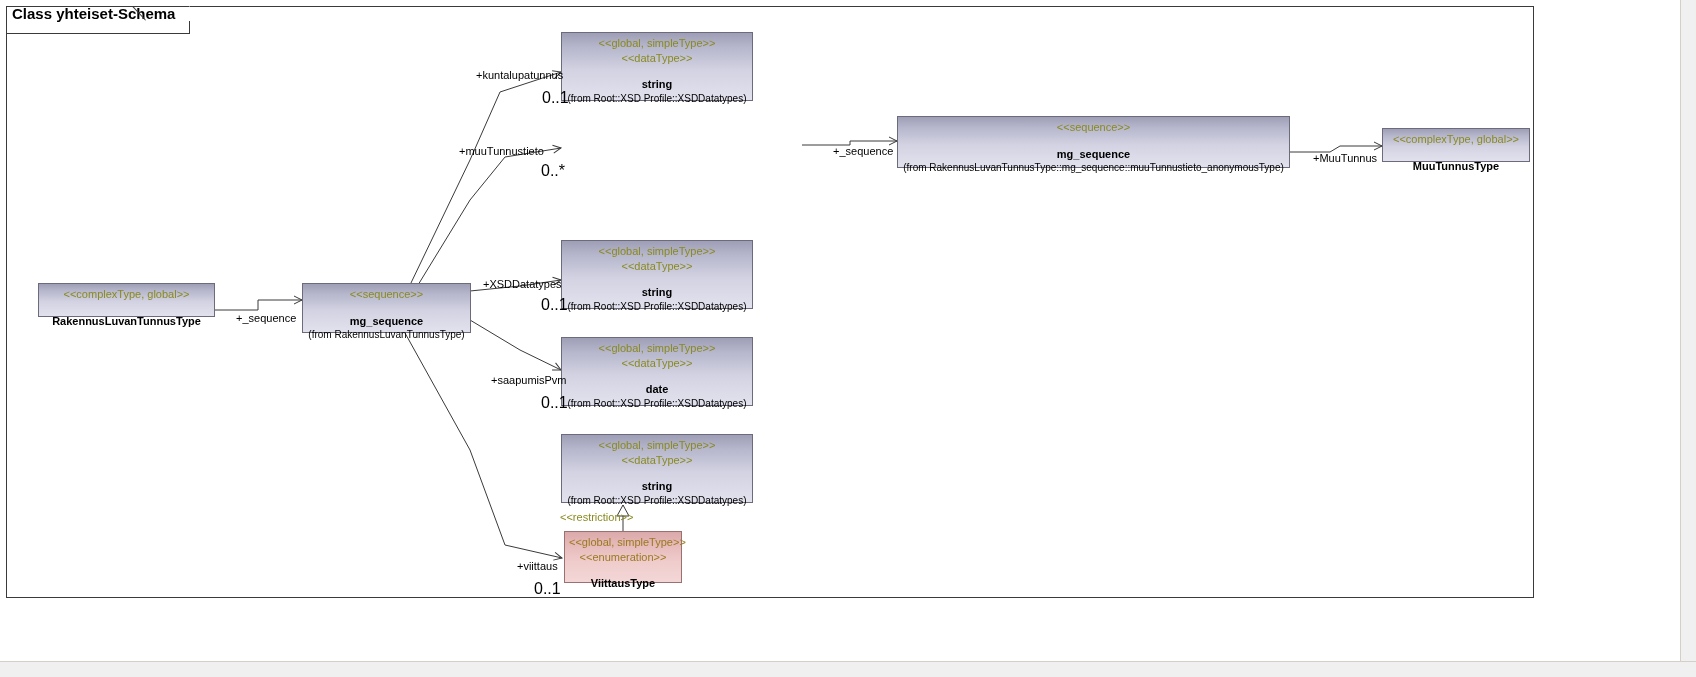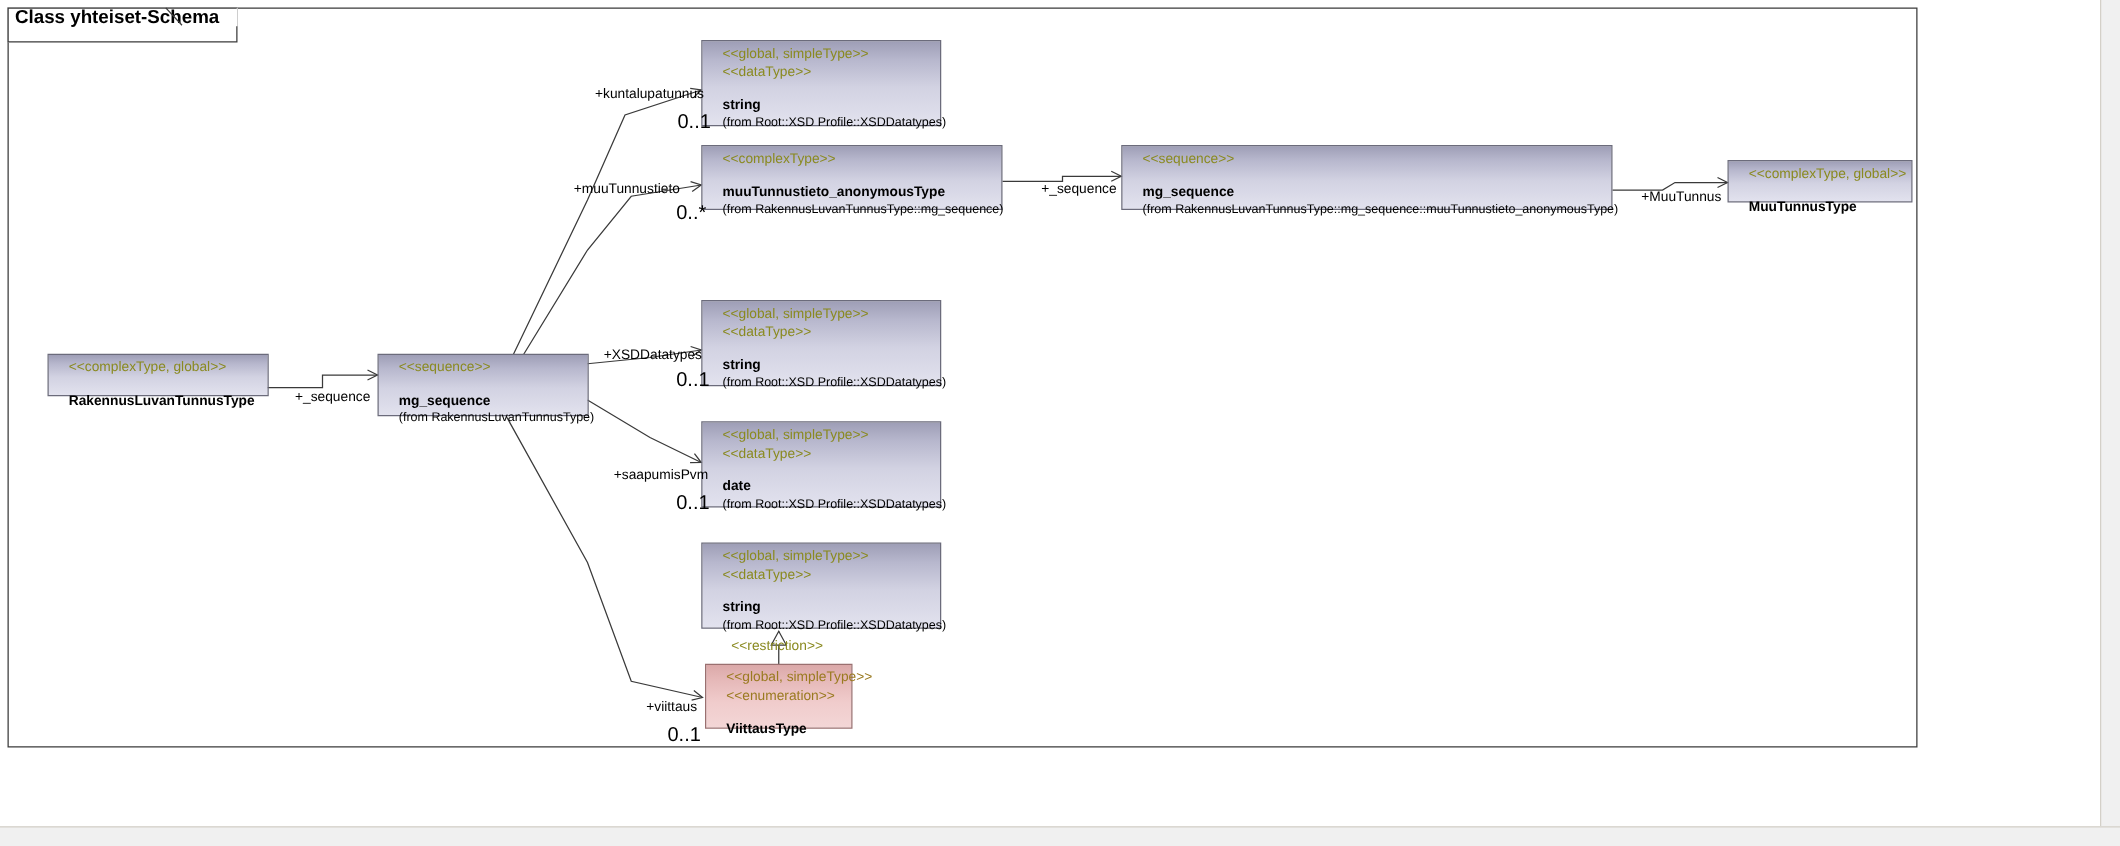--- a/index.html
+++ b/index.html
@@ -83,22 +83,22 @@
     border-top: 1px solid #d4d0c8;
     box-sizing: border-box;
   }
 
   
   .uml-box {
     position: absolute;
     box-sizing: border-box;
     border: 1px solid #6b6b7b;
     background: linear-gradient(to bottom, #9e9eb6 0%, #b7b7cd 22%, #d2d2e2 55%, #e2e2ee 100%);
-    text-align: left;
-    padding: 3px 4px 3px 16px;
+    text-align: center;
+    padding: 3px 4px 3px 4px;
     line-height: 1.32;
     color: #000000;
     z-index: 3;
   }
   .uml-box.pink {
     border: 1px solid #9a7070;
     background: linear-gradient(to bottom, #dba9a9 0%, #e6b9b9 25%, #f0cccc 60%, #f3d6d6 100%);
   }
   .stereo {
     font-size: 11px;
@@ -190,25 +190,20 @@
     <div class="cfrom">(from RakennusLuvanTunnusType)</div>
   </div>
 
   <div class="uml-box" style="left:561px; top:32px; width:192px; height:69px;">
     <div class="stereo">&lt;&lt;global, simpleType&gt;&gt;</div>
     <div class="stereo">&lt;&lt;dataType&gt;&gt;</div>
     <div class="cname">string</div>
     <div class="cfrom">(from Root::XSD Profile::XSDDatatypes)</div>
   </div>
 
-  <div class="uml-box" style="left:561px; top:116px; width:241px; height:52px;">
-    <div class="stereo">&lt;&lt;complexType&gt;&gt;</div>
-    <div class="cname">muuTunnustieto_anonymousType</div>
-    <div class="cfrom">(from RakennusLuvanTunnusType::mg_sequence)</div>
-  </div>
 
   <div class="uml-box" style="left:897px; top:116px; width:393px; height:52px;">
     <div class="stereo">&lt;&lt;sequence&gt;&gt;</div>
     <div class="cname">mg_sequence</div>
     <div class="cfrom">(from RakennusLuvanTunnusType::mg_sequence::muuTunnustieto_anonymousType)</div>
   </div>
 
   <div class="uml-box" style="left:1382px; top:128px; width:148px; height:34px;">
     <div class="stereo">&lt;&lt;complexType, global&gt;&gt;</div>
     <div class="cname">MuuTunnusType</div>
@@ -255,19 +250,19 @@
 
   <div class="conn-label" style="left:483px; top:278px;">+XSDDatatypes</div>
   <div class="conn-label mult" style="left:541px; top:296px;">0..1</div>
 
   <div class="conn-label" style="left:491px; top:374px;">+saapumisPvm</div>
   <div class="conn-label mult" style="left:541px; top:394px;">0..1</div>
 
   <div class="conn-label" style="left:517px; top:560px;">+viittaus</div>
   <div class="conn-label mult" style="left:534px; top:580px;">0..1</div>
 
-  <div class="conn-label stereo-lbl" style="left:585px; top:511px;">&lt;&lt;restriction&gt;&gt;</div>
+  <div class="conn-label stereo-lbl" style="left:560px; top:511px;">&lt;&lt;restriction&gt;&gt;</div>
 
   <div class="gutter-right"></div>
   <div class="gutter-bottom"></div>
 
 <div class="frame-tab-diag" style="background: rgb(58, 58, 58); left: 133px; top: 6px; transform: rotate(47deg);"></div>
   </div>
 
 </body></html>

